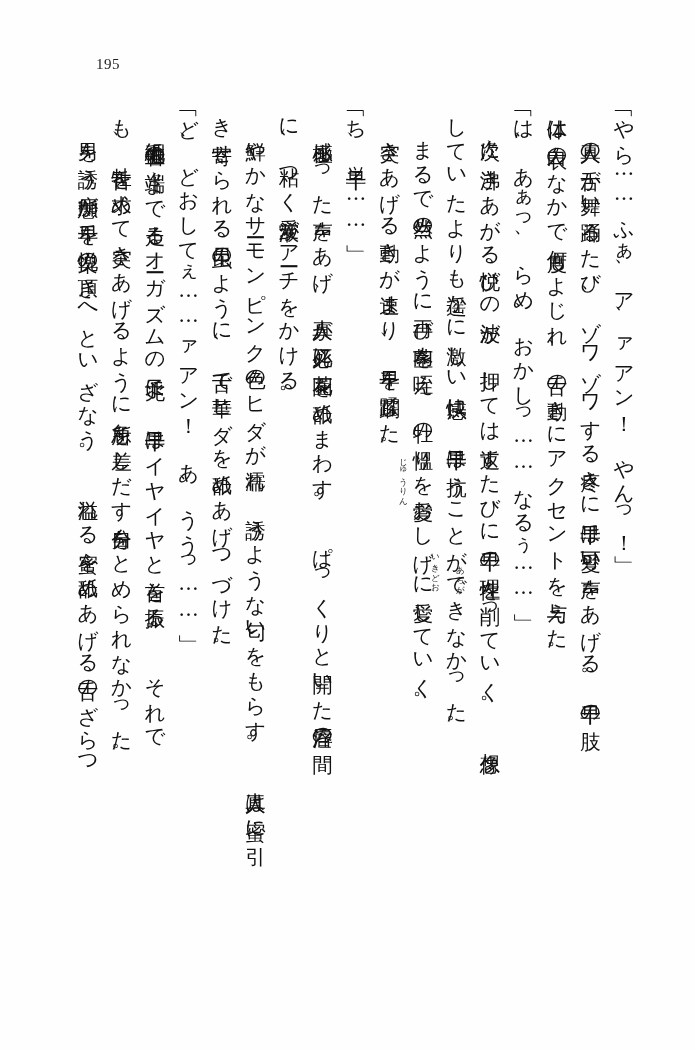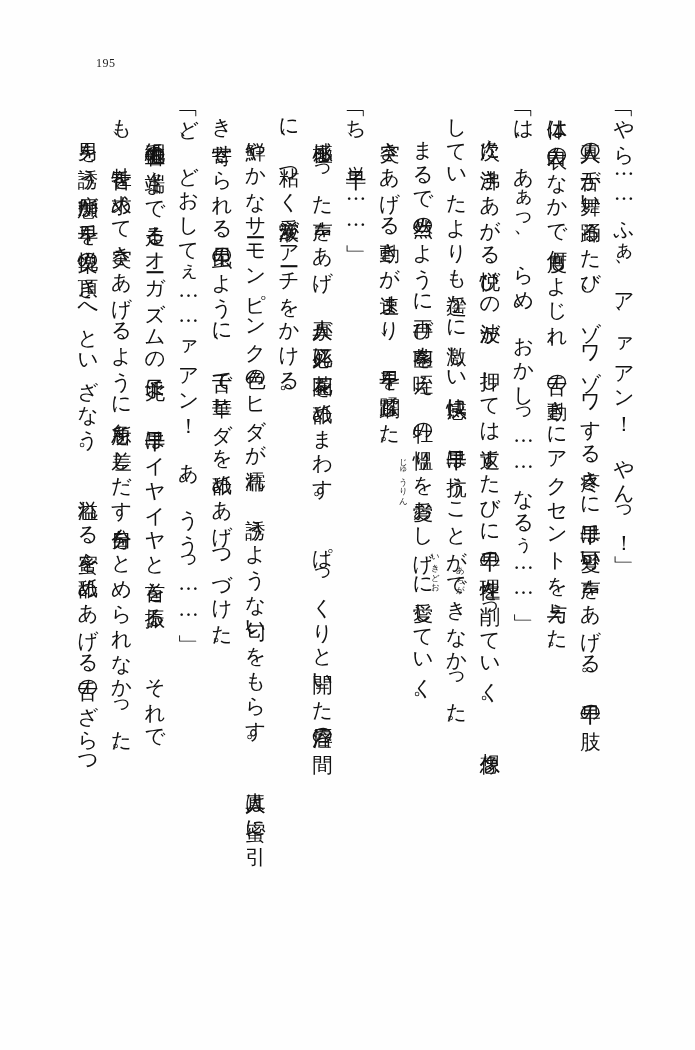--- a/index.html
+++ b/index.html
@@ -17,21 +17,21 @@
   }
   .page {
     position: absolute;
     inset: 0;
     background: #fefefe;
   }
   .page-number {
     position: absolute;
     top: 56px;
     left: 96px;
-    font-size: 12px;
+    font-size: 15px;
     letter-spacing: 0.5px;
     color: #222;
     font-family: "Liberation Serif", "DejaVu Serif", serif;
   }
   
   .body-text {
     position: absolute;
     top: 104px;
     left: 64px;
     width: 570px;

